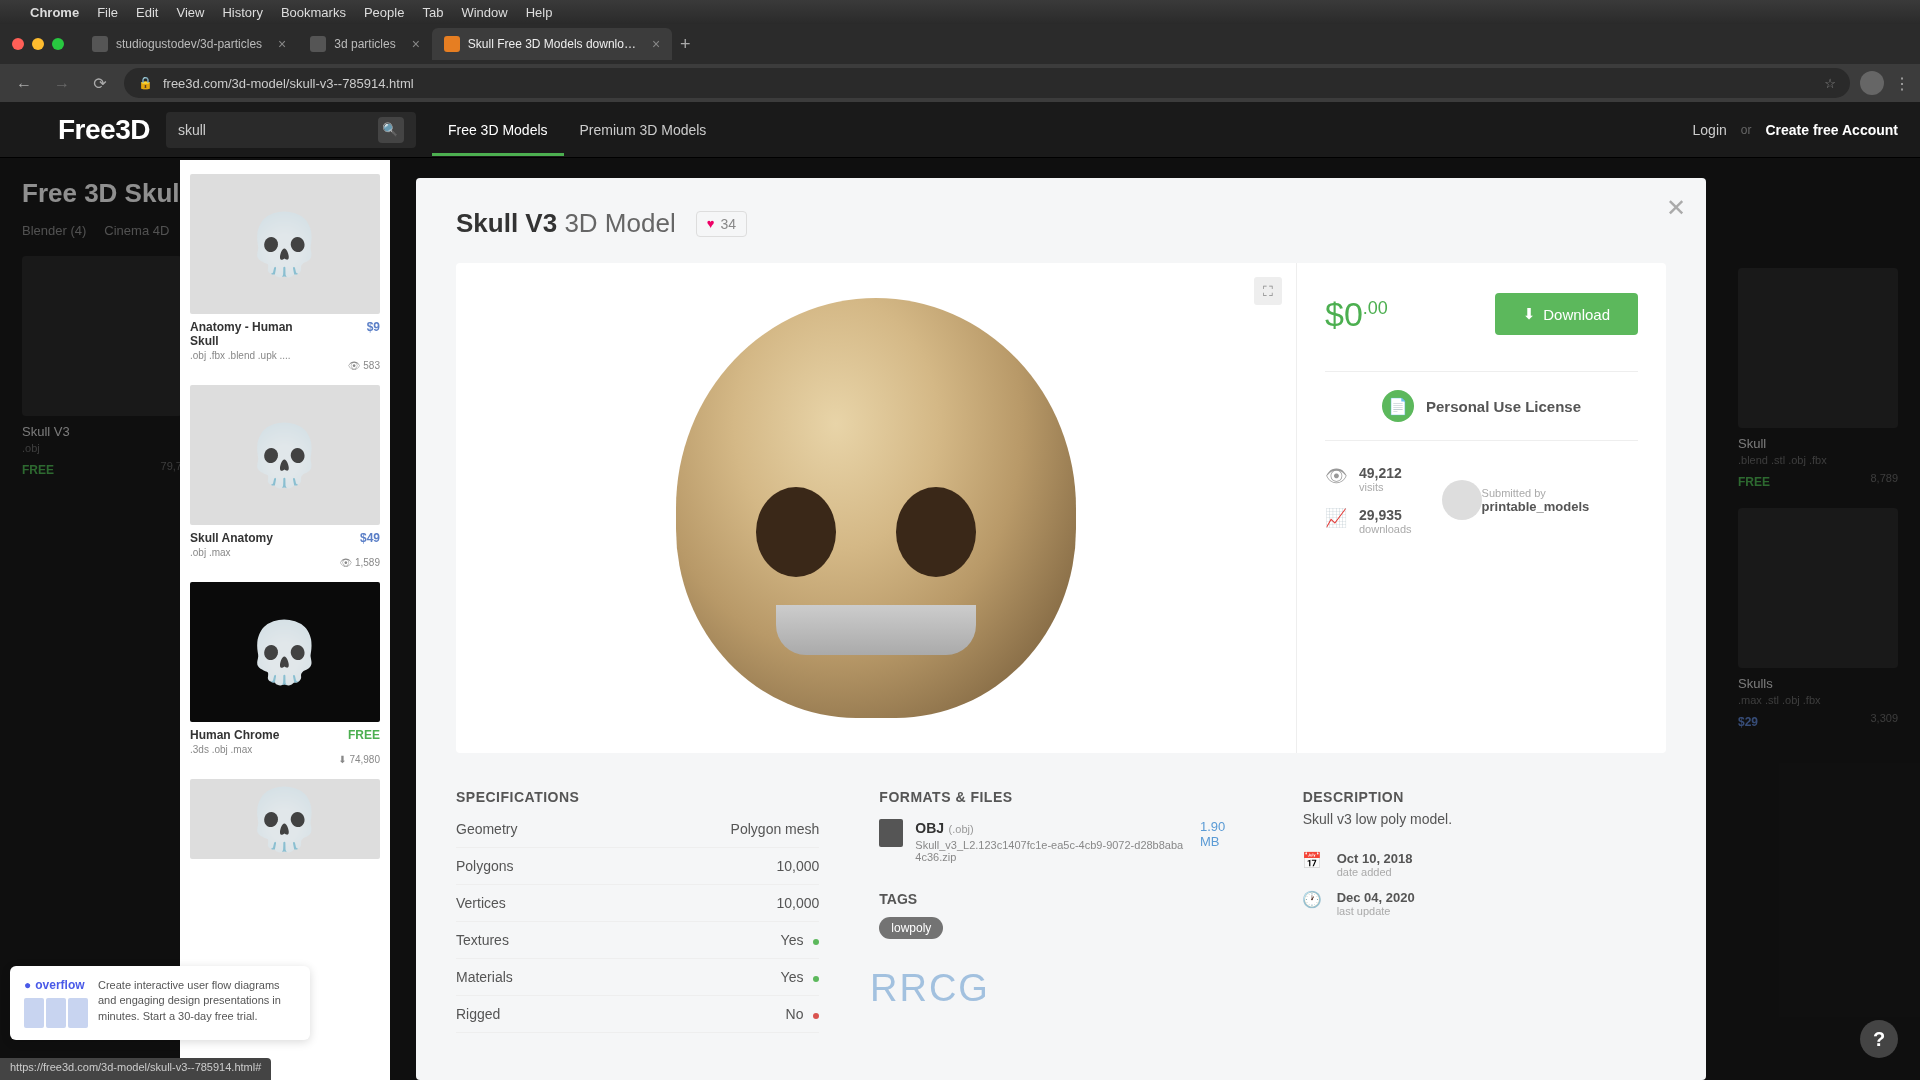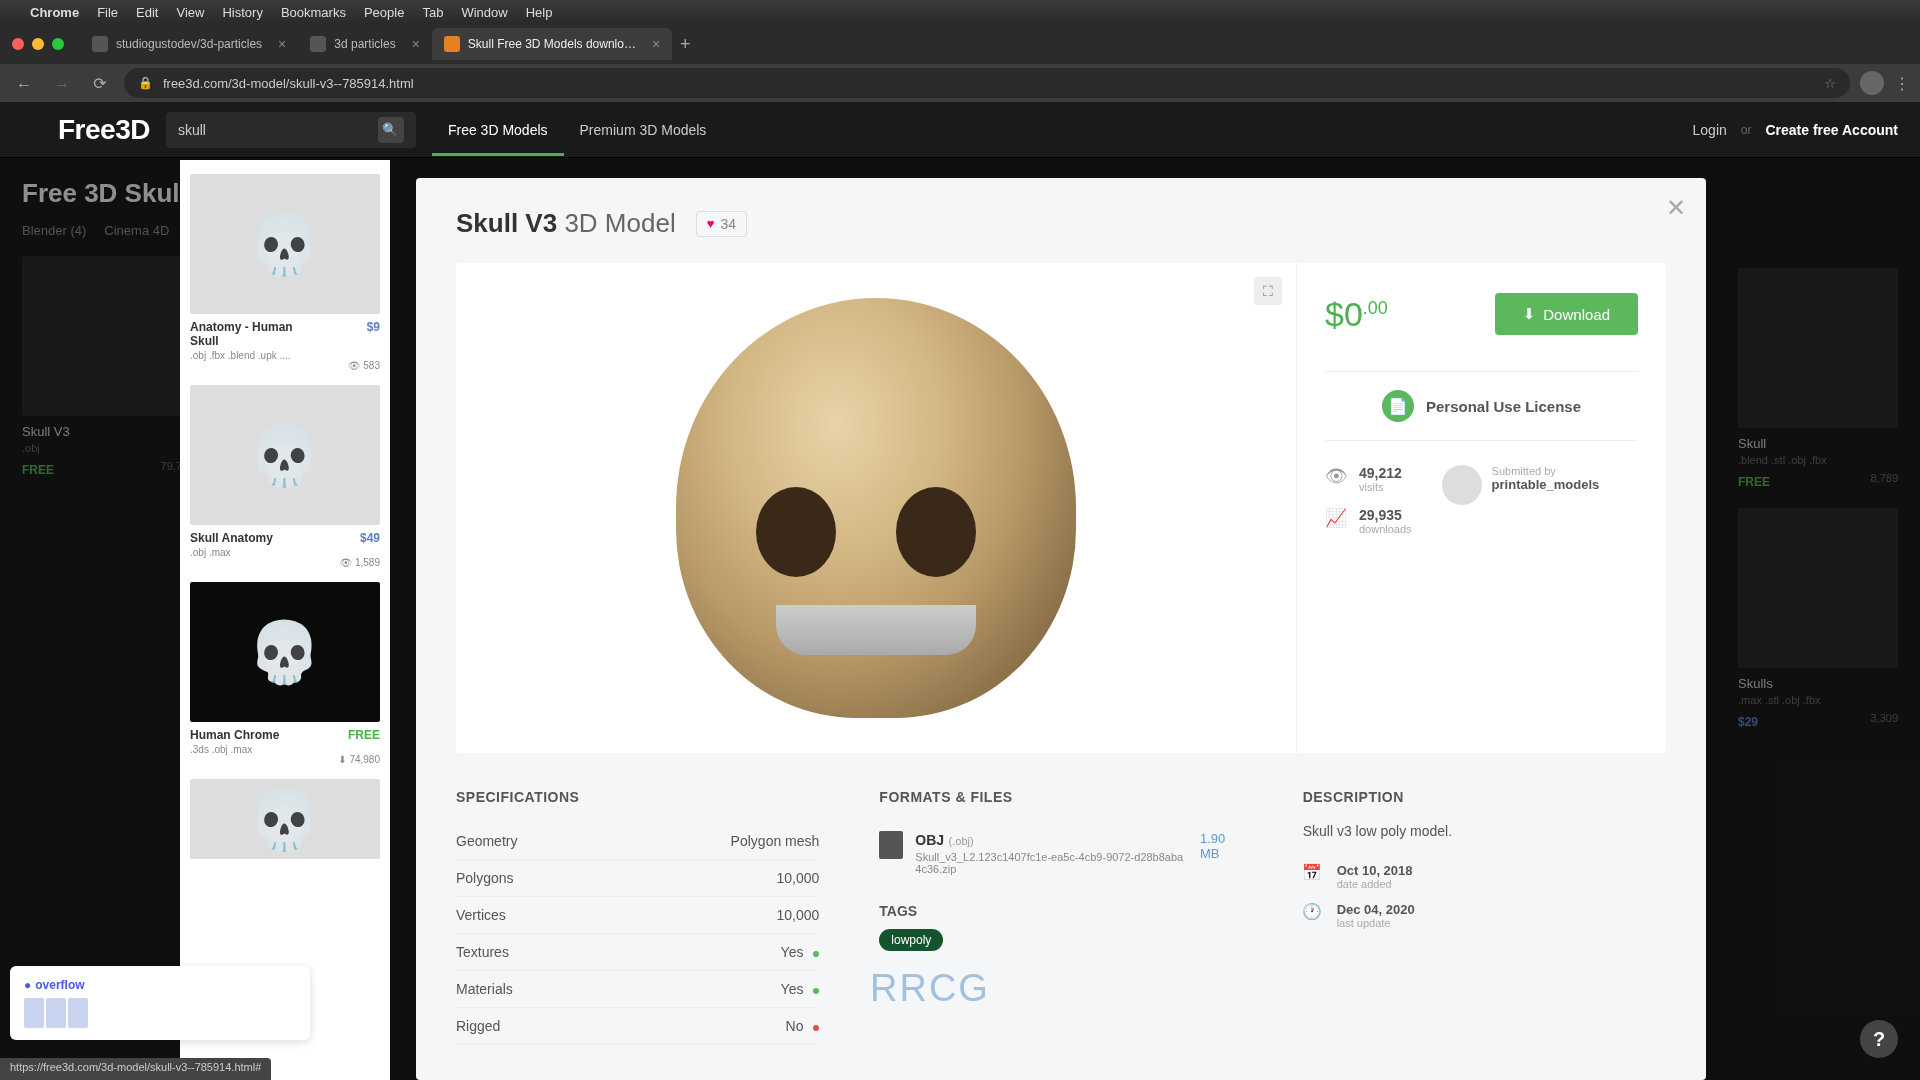--- a/index.html
+++ b/index.html
@@ -93,40 +93,40 @@
 .price .cents { font-size: 18px; vertical-align: super; }
 .dl-btn { background: #5cb85c; color: #fff; padding: 12px 28px; border-radius: 4px; font-size: 15px; display: flex; align-items: center; gap: 8px; }
 .license { display: flex; align-items: center; gap: 12px; padding: 18px 0; border-top: 1px solid #eee; border-bottom: 1px solid #eee; margin-bottom: 24px; justify-content: center; }
 .license-icon { width: 32px; height: 32px; background: #5cb85c; border-radius: 50%; display: flex; align-items: center; justify-content: center; color: #fff; font-size: 16px; }
 .license-text { font-weight: 700; color: #555; font-size: 15px; }
 .stats-row { display: flex; gap: 30px; }
 .stat { display: flex; gap: 10px; }
 .stat-icon { width: 24px; height: 24px; color: #999; font-size: 18px; }
 .stat-val { font-weight: 700; color: #555; font-size: 14px; }
 .stat-lbl { color: #aaa; font-size: 11px; }
-.submitter { display: flex; gap: 10px; }
+.submitter { display: flex; align-items: center; }
 .sub-avatar { width: 40px; height: 40px; border-radius: 50%; background: #ddd; }
 .sub-lbl { font-size: 11px; color: #aaa; }
 .sub-name { font-weight: 700; color: #555; font-size: 13px; }
 
 .detail-cols { display: flex; gap: 60px; }
 .detail-col { flex: 1; }
-.section-h { font-weight: 700; color: #555; font-size: 14px; letter-spacing: 0.5px; margin-bottom: 18px; }
+.section-h { font-weight: 700; color: #555; font-size: 14px; letter-spacing: 0.5px; margin-bottom: 6px; }
 .spec-row { display: flex; justify-content: space-between; padding: 10px 0; border-bottom: 1px solid #eee; font-size: 14px; color: #555; }
 .spec-row .dot { width: 6px; height: 6px; border-radius: 50%; display: inline-block; margin-left: 6px; }
 .dot.g { background: #5cb85c; } .dot.r { background: #d9534f; }
 .file-row { display: flex; gap: 12px; padding: 8px 0; align-items: flex-start; }
 .file-icon { width: 24px; height: 28px; background: #555; border-radius: 2px; flex-shrink: 0; }
 .file-name { font-weight: 700; font-size: 14px; color: #333; }
 .file-ext { color: #999; font-size: 11px; }
 .file-full { font-size: 11px; color: #888; margin-top: 2px; word-break: break-all; max-width: 320px; }
 .file-size { color: #5b9bd5; font-size: 13px; margin-left: auto; }
 .tags-h { font-weight: 700; color: #555; font-size: 14px; margin-top: 20px; margin-bottom: 10px; }
 .tags { display: flex; gap: 8px; flex-wrap: wrap; }
-.tag { background: #14532d; color: #fff; padding: 4px 12px; border-radius: 12px; font-size: 12px; }
+.tag { background: #737373; color: #fff; padding: 4px 12px; border-radius: 12px; font-size: 12px; }
 .desc-text { font-size: 14px; color: #555; margin-bottom: 24px; }
 .date-row { display: flex; gap: 12px; margin-bottom: 12px; }
 .date-icon { width: 22px; height: 22px; color: #888; font-size: 16px; }
 .date-val { font-weight: 700; color: #555; font-size: 13px; }
 .date-lbl { color: #aaa; font-size: 11px; }
 
 
 .promo { position: absolute; bottom: 40px; left: 10px; width: 300px; background: #fff; border-radius: 6px; box-shadow: 0 2px 10px rgba(0,0,0,0.15); padding: 12px 14px; display: flex; gap: 10px; z-index: 100; }
 .promo-left { width: 70px; }
 .promo-logo { font-size: 12px; font-weight: 700; color: #4a5ae8; display: flex; align-items: center; gap: 4px; margin-bottom: 6px; }
@@ -414,19 +414,20 @@
 
 <div class="promo">
   <div class="promo-left">
     <div class="promo-logo">● <span>overflow</span></div>
     <div class="promo-thumbs">
         <div class="promo-th"></div>
         <div class="promo-th"></div>
         <div class="promo-th"></div>
       </div>
   </div>
+  <div class="promo-text">Create interactive user flow diagrams and engaging design presentations in minutes. Start a 30-day free trial.</div>
 </div>
 
 <div class="statusbar">https://free3d.com/3d-model/skull-v3--785914.html#</div>
 
 <div class="help-fab">?</div>
 
 <div class="watermark">RRCG</div>
 
 </body></html>

